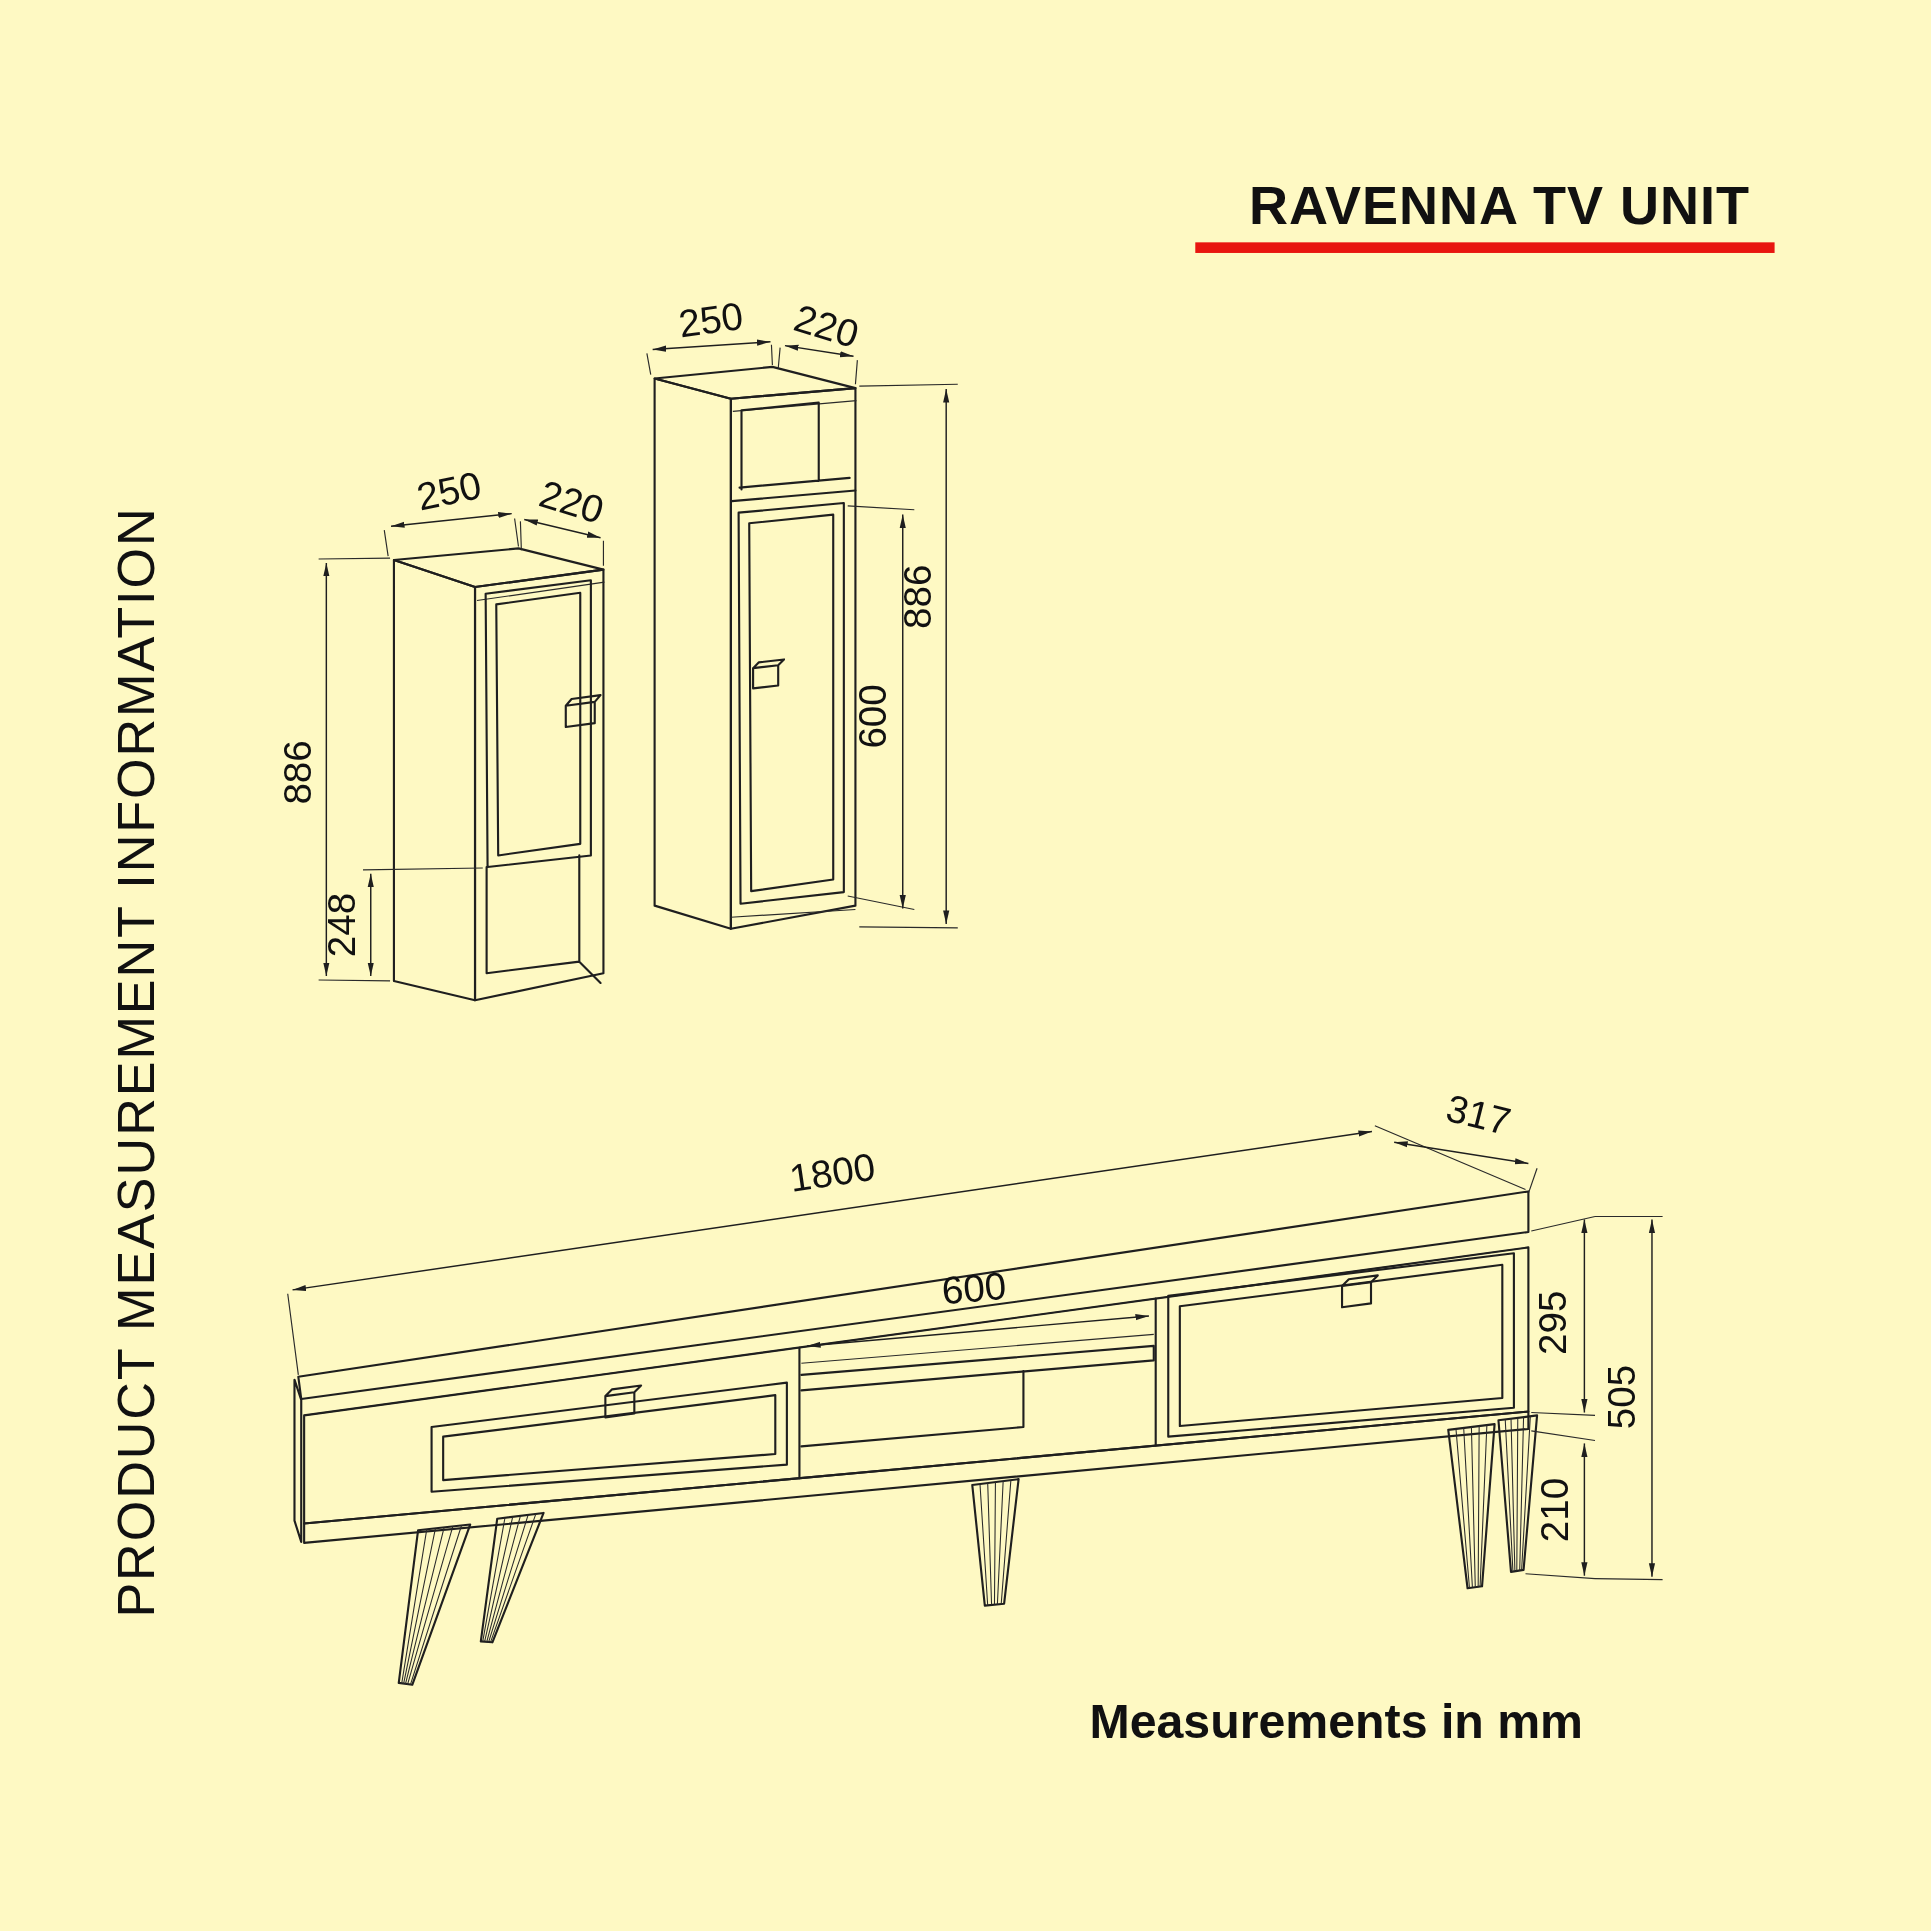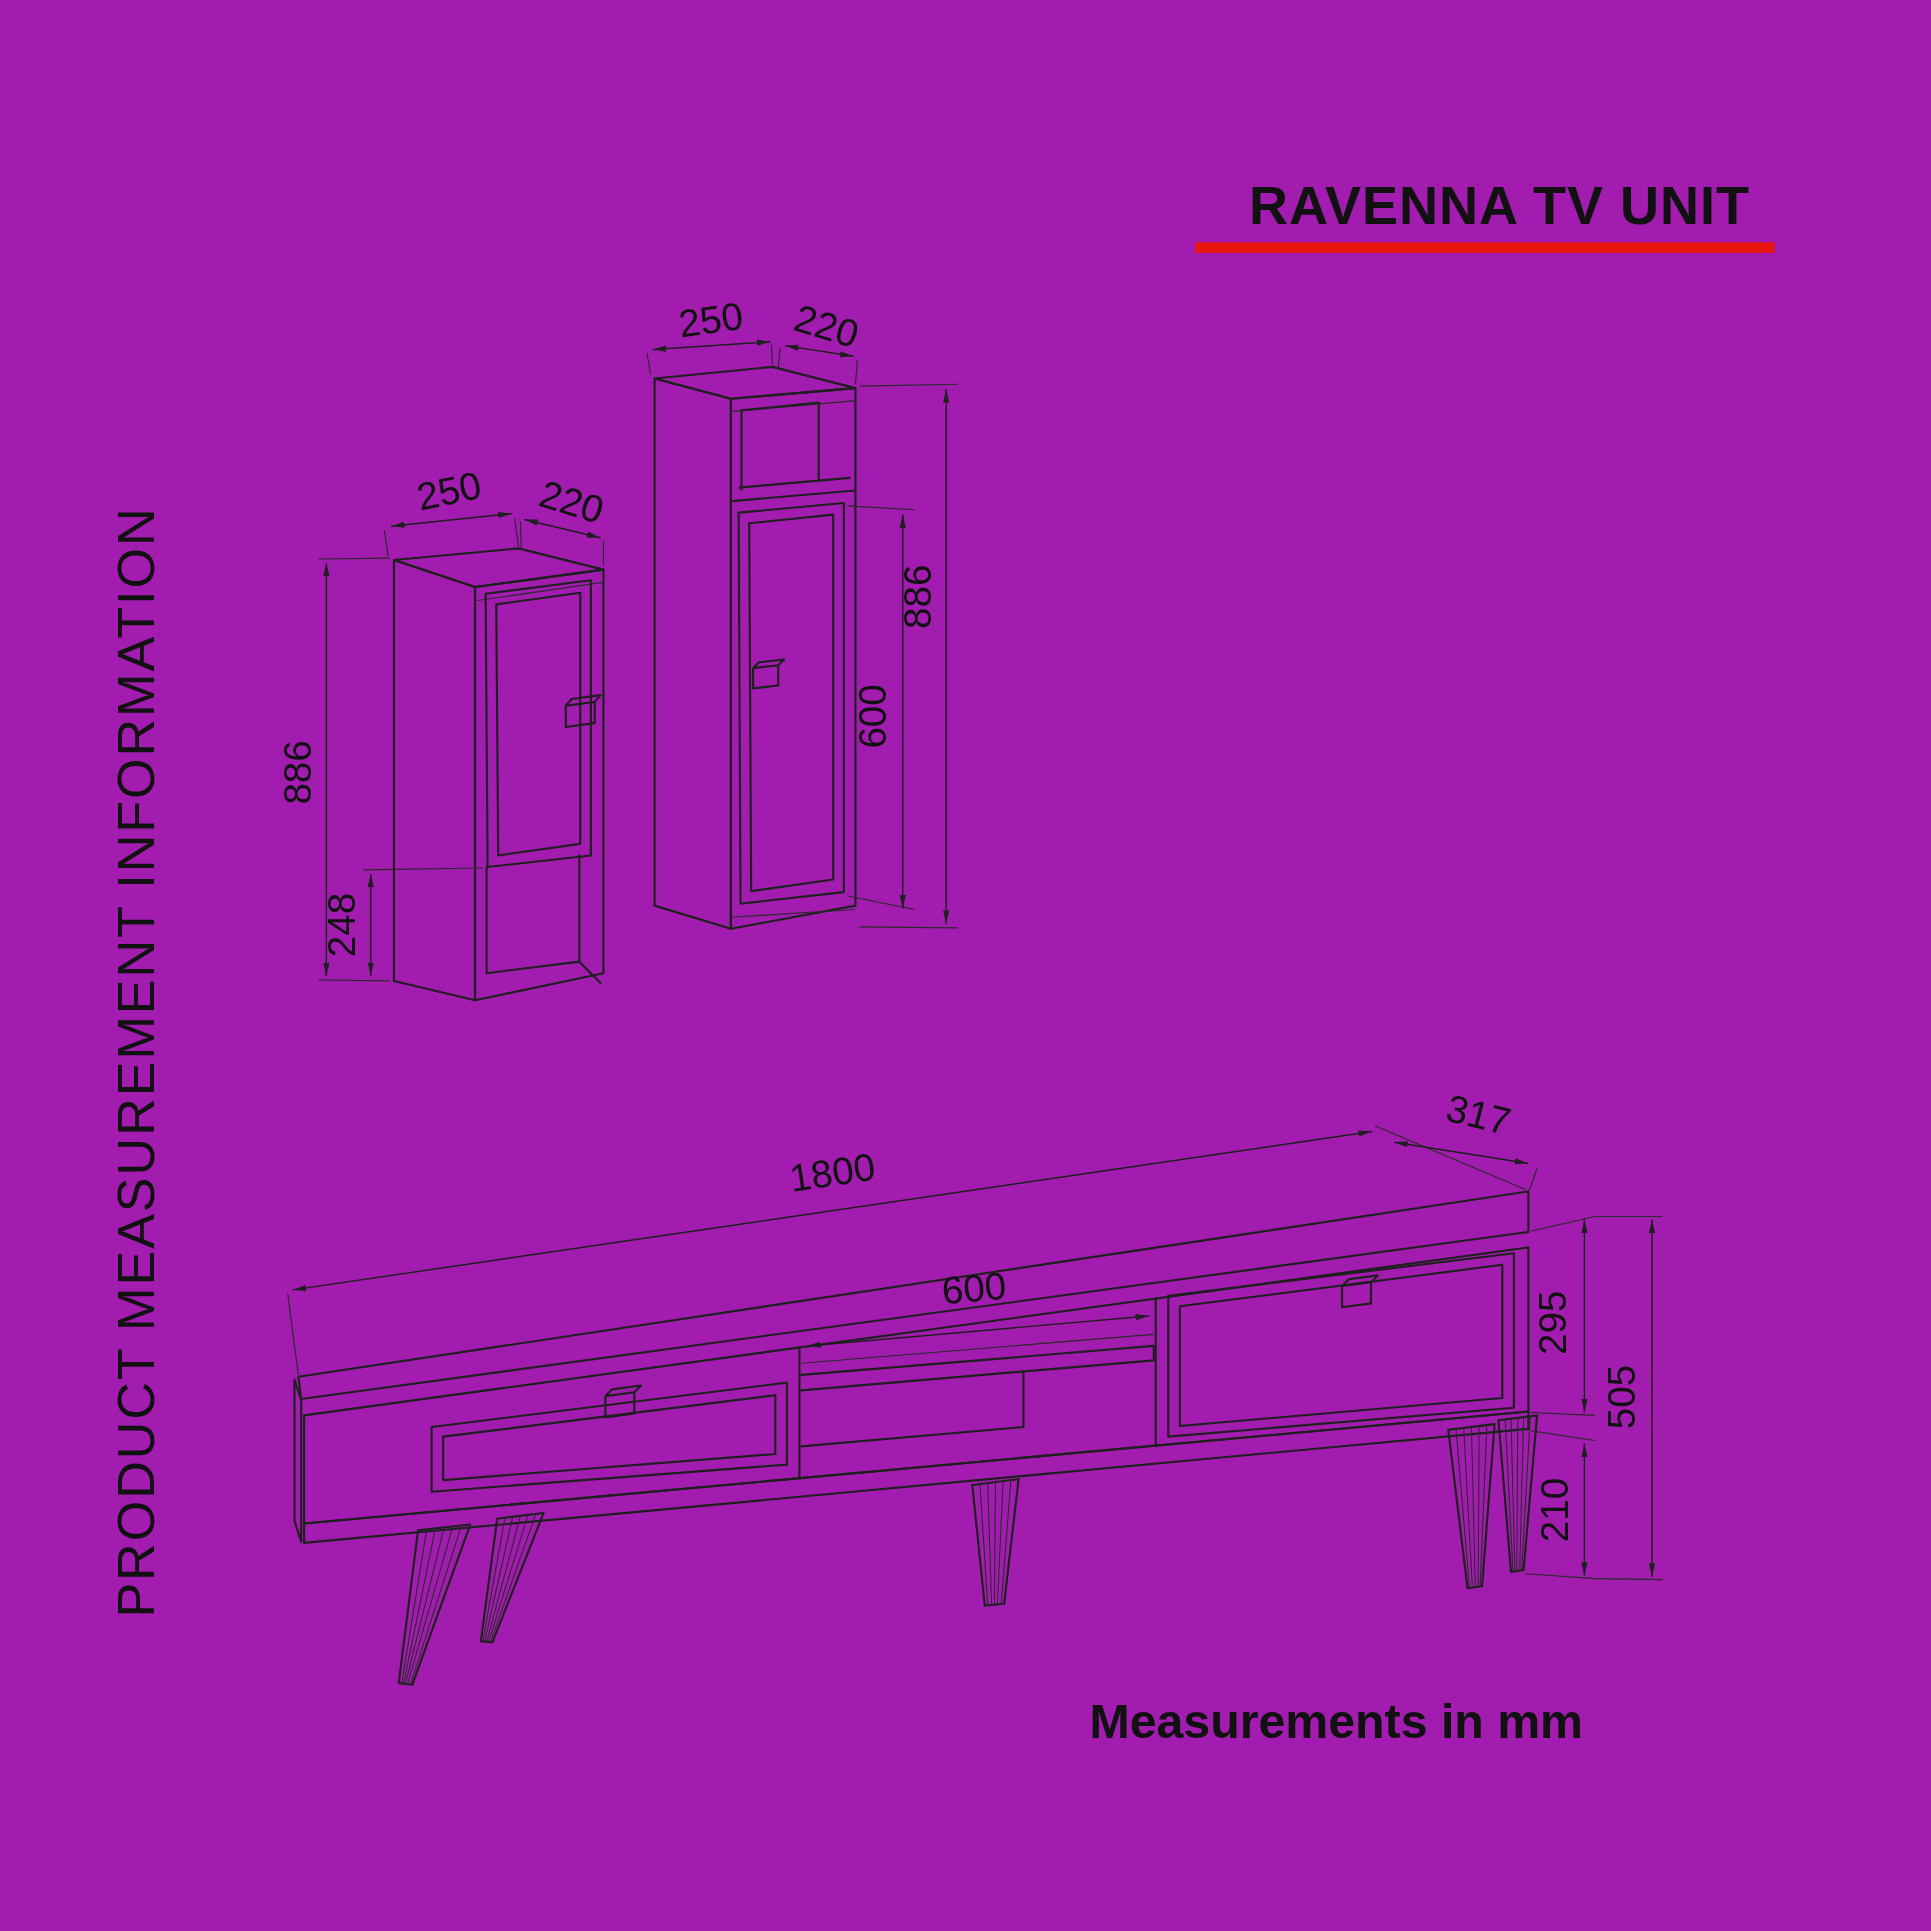--- a/index.html
+++ b/index.html
@@ -1,16 +1,16 @@
 <!DOCTYPE html>
 <html><head>
 <meta charset="utf-8">
 <style>
   html,body{margin:0;padding:0;background:#ffffff;}
-  .page{position:relative;width:1931px;height:1931px;background:#a21caf;overflow:hidden;}
+  .page{position:relative;width:1931px;height:1931px;background:#fef9c3;overflow:hidden;}
   svg{display:block;}
   text{font-family:"Liberation Sans","DejaVu Sans",sans-serif;fill:#111111;}
   .t-title{font-size:56px;font-weight:bold;letter-spacing:1px;}
   .t-side{font-size:54px;letter-spacing:2px;}
   .t-note{font-size:50px;font-weight:bold;}
   .t-dim{font-size:40px;}
   .ln{stroke:#1f1f1f;stroke-width:2.2;fill:none;stroke-linejoin:round;stroke-linecap:round;}
   .ln-thin{stroke:#2a2a2a;stroke-width:1.2;fill:none;}
   .dim{stroke:#1f1f1f;stroke-width:1.5;fill:none;}
   .hatch{stroke:#2a2a2a;stroke-width:1.1;fill:none;}

